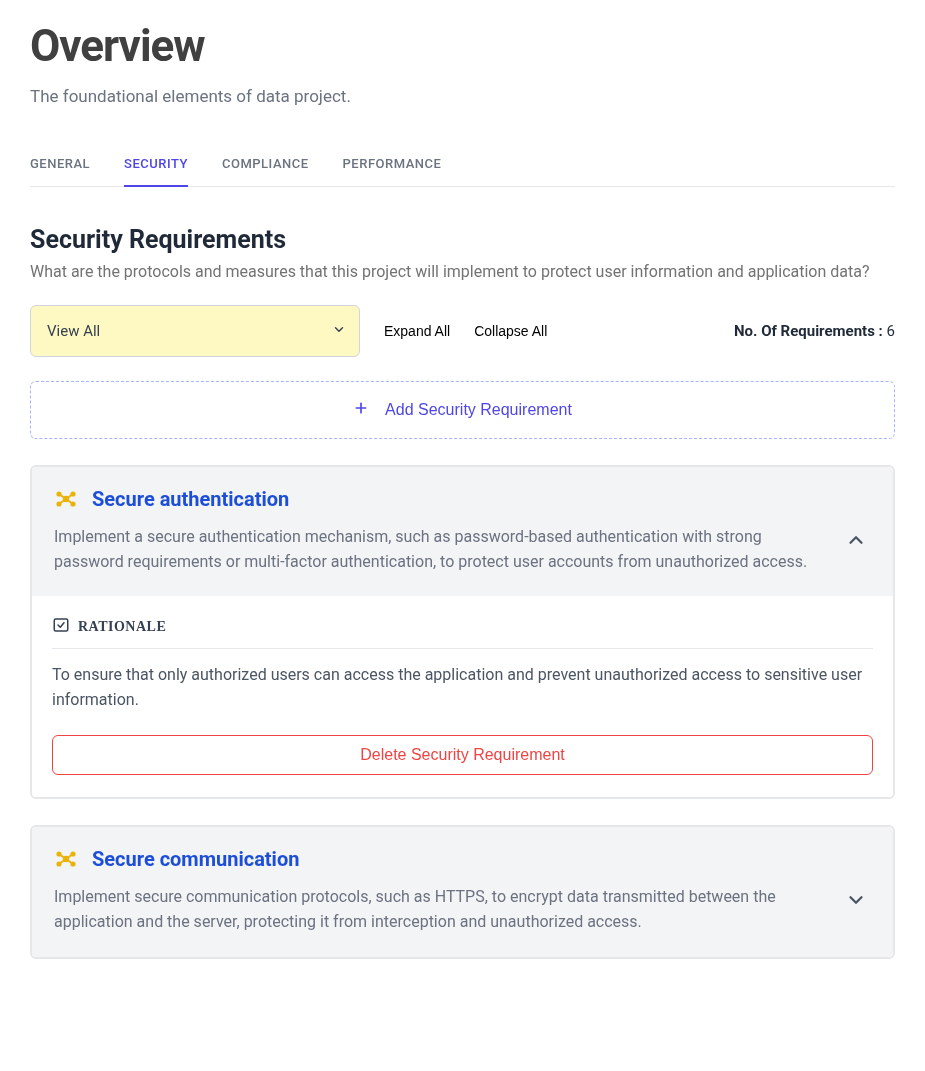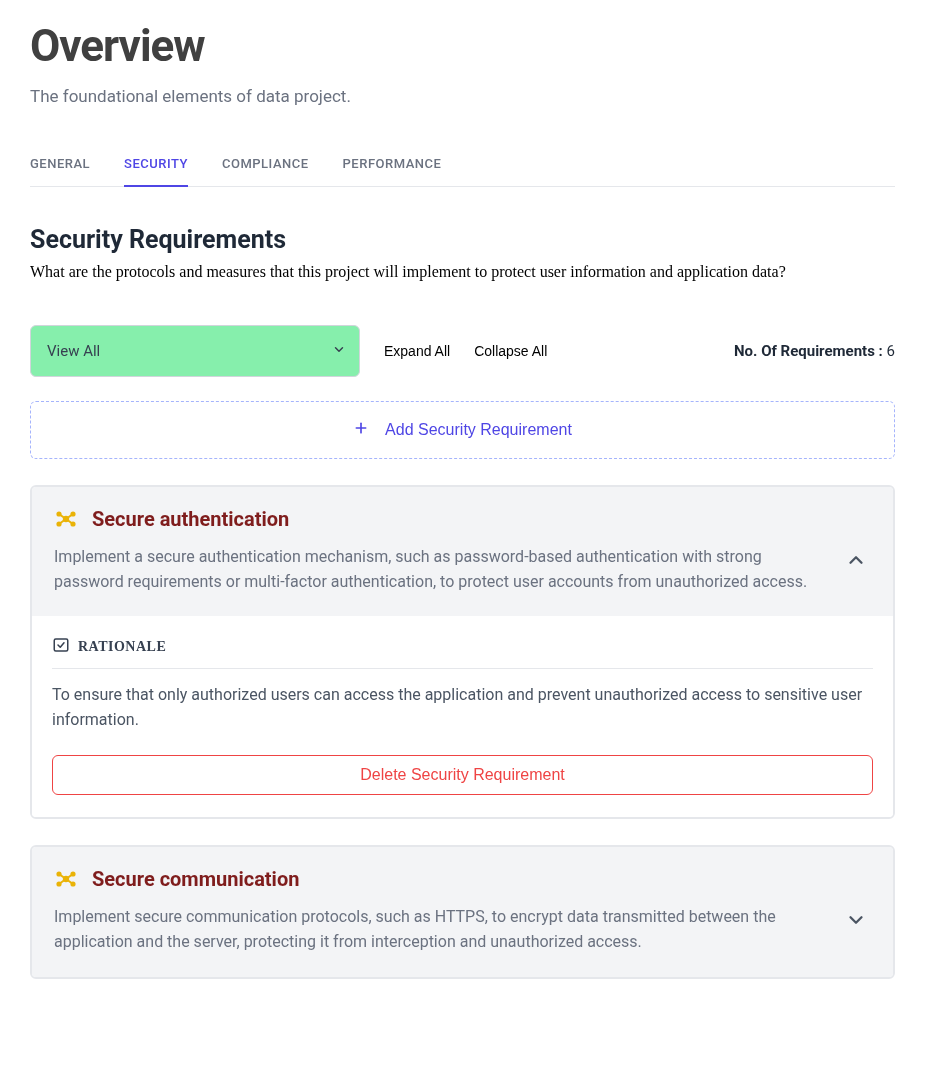--- a/index.html
+++ b/index.html
@@ -44,44 +44,43 @@
     border-bottom-color: #4f46e5;
   }
   .section-title {
     font-size: 25px;
     font-weight: 700;
     color: #1f2937;
     margin-bottom: 6px;
   }
   .section-desc {
     font-size: 16px;
-    color: #000000;
+    color: #737373;
     line-height: 1.55;
-    margin-bottom: 40px;
-    font-family: Liberation Serif, serif;
+    margin-bottom: 20px;
   }
   .controls-row {
     display: flex;
     align-items: center;
     gap: 24px;
     margin-bottom: 24px;
   }
   .select-wrap {
     position: relative;
     width: 330px;
   }
   .select-wrap select,
   .select-wrap .fake-select {
     width: 100%;
     border: 1px solid #d1d5db;
     border-radius: 6px;
     padding: 16px 16px;
     font-size: 15px;
     color: #374151;
-    background: #86efac;
+    background: #fef9c3;
     appearance: none;
     cursor: pointer;
   }
   .select-wrap .chev {
     position: absolute;
     right: 14px;
     top: 50%;
     transform: translateY(-50%);
     pointer-events: none;
     color: #374151;
@@ -131,21 +130,21 @@
   .card-title-row {
     display: flex;
     align-items: center;
     gap: 14px;
     margin-bottom: 14px;
   }
   .node-icon svg { display: block; }
   .card-title {
     font-size: 20px;
     font-weight: 700;
-    color: #7f1d1d;
+    color: #1d4ed8;
   }
   .card-desc-row {
     display: flex;
     align-items: flex-start;
     gap: 20px;
   }
   .card-desc {
     font-size: 16px;
     color: #6b7280;
     line-height: 1.55;

